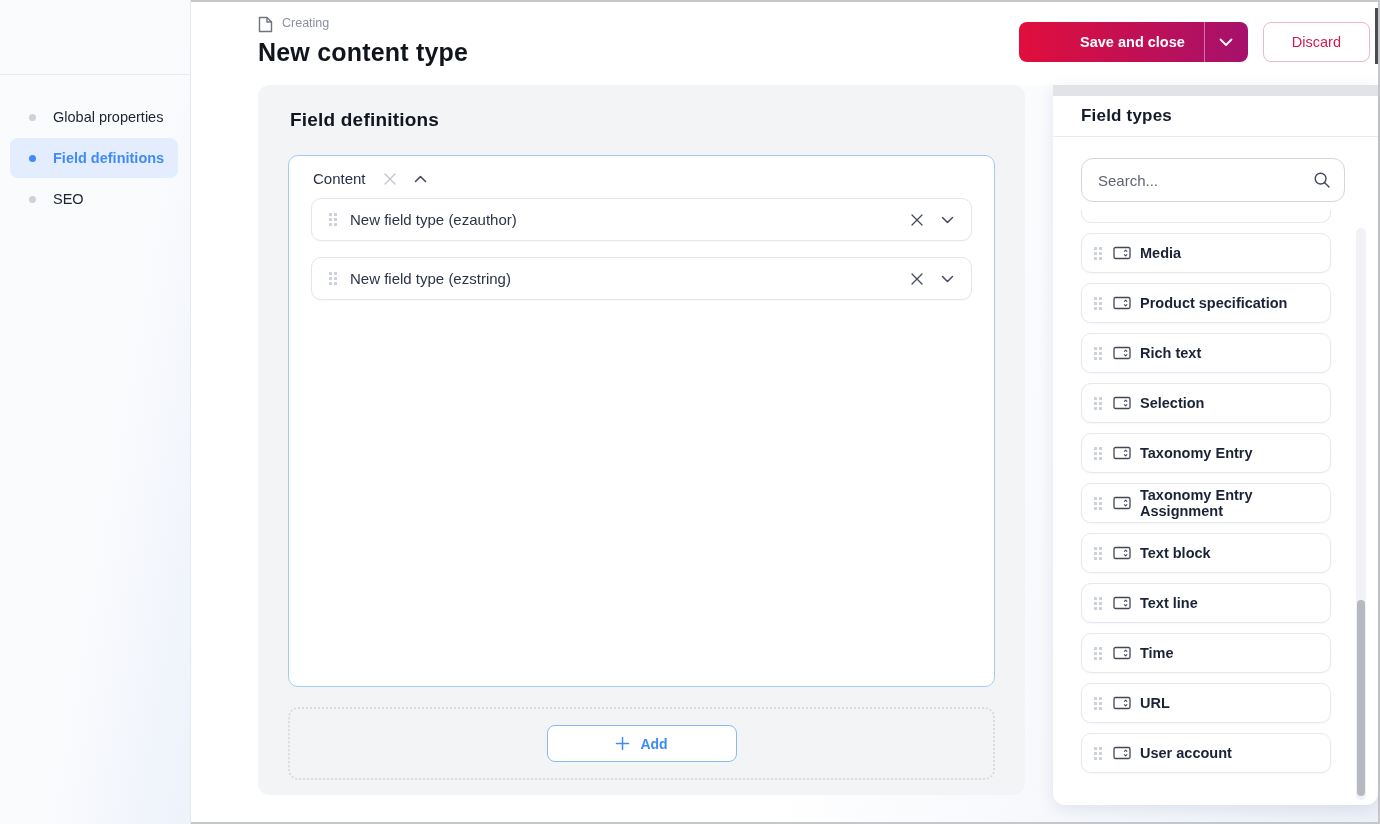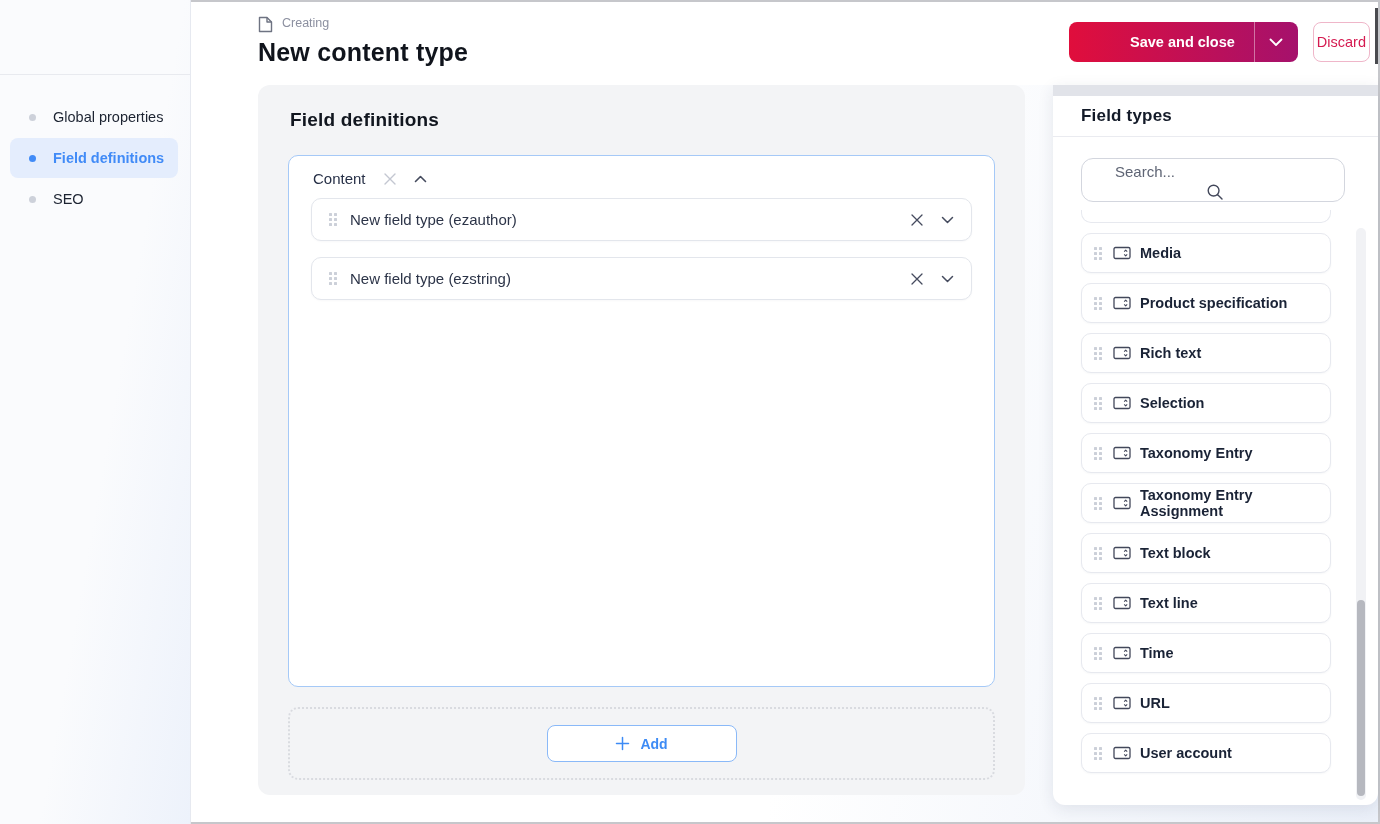--- a/index.html
+++ b/index.html
@@ -35,21 +35,21 @@
   .kicker-row { display:flex; gap:9px; color:#8c90a0; font-size:12.5px; }
   .page-title { margin-top:5px; font-size:25px; font-weight:800; color:#10141c; letter-spacing:.2px; }
   .actions { display:flex; align-items:flex-start; gap:15px; padding-top:20px; }
   .btn-split {
     display:flex; height:40px; border-radius:8px; overflow:hidden;
     background:linear-gradient(90deg,#e00e3c,#a5116c); color:#fff; cursor:pointer;
   }
   .btn-split-main { padding:0 19px; font-size:14.5px; font-weight:bold; display:flex; align-items:center; border:none; background:transparent; color:#fff; cursor:pointer;margin-left:42px; }
   .btn-split-caret { width:44px; display:flex; align-items:center; justify-content:center; border-left:1px solid rgba(255,255,255,.42); cursor:pointer; }
   .btn-discard {
-    height:40px; padding:0 3px; background:#fff; border:1px solid #efb6c9; border-radius:8px;
+    height:40px; padding:0 28px; background:#fff; border:1px solid #efb6c9; border-radius:8px;
     color:#d51a50; font-size:14.5px; cursor:pointer; font-family:inherit;
   }
 
   
   .content-region {
     position:absolute; left:230px; top:85px; right:2px; bottom:2px;
     background:linear-gradient(100deg,#ffffff 52%,#ebf0f9 100%);
   }
 
   
@@ -88,21 +88,21 @@
     border-radius:0 0 12px 12px; box-shadow:0 4px 16px rgba(40,50,80,.10);
   }
   .panel-grip { height:11px; background:#e1e3e9; }
   .panel-header {
     height:41px; display:flex; align-items:center; padding-left:28px;
     border-bottom:1px solid #eaebf0; font-size:17px; font-weight:800; color:#131a28; letter-spacing:.2px;
   }
   .panel-body { padding:21px 0 0 28px; position:relative; }
   .search-box {
     width:264px; height:44px; border:1px solid #d3d6de; border-radius:12px; background:#fff;
-    display:flex; align-items:center; padding:0 13px 0 16px;flex-direction:column;
+    display:flex; align-items:center; padding:0 13px 0 16px;
   }
   .search-input { border:none; outline:none; flex:1; font-size:15px; color:#333; background:transparent; font-family:inherit; }
   .search-input::placeholder { color:#5e6474; opacity:1; }
   .partial-card { width:250px; height:13px; margin-top:8px; border:1px solid #e7e9ef; border-top:none; border-radius:0 0 10px 10px; }
   .ft-card {
     width:250px; height:40px; margin-top:10px; border:1px solid #e7e9ef; border-radius:10px;
     display:flex; align-items:center; padding:0 12px; background:#fff;
     box-shadow:0 1px 2px rgba(30,40,70,.04); cursor:grab;
   }
   .ft-icon { margin-left:11px; display:flex; }

